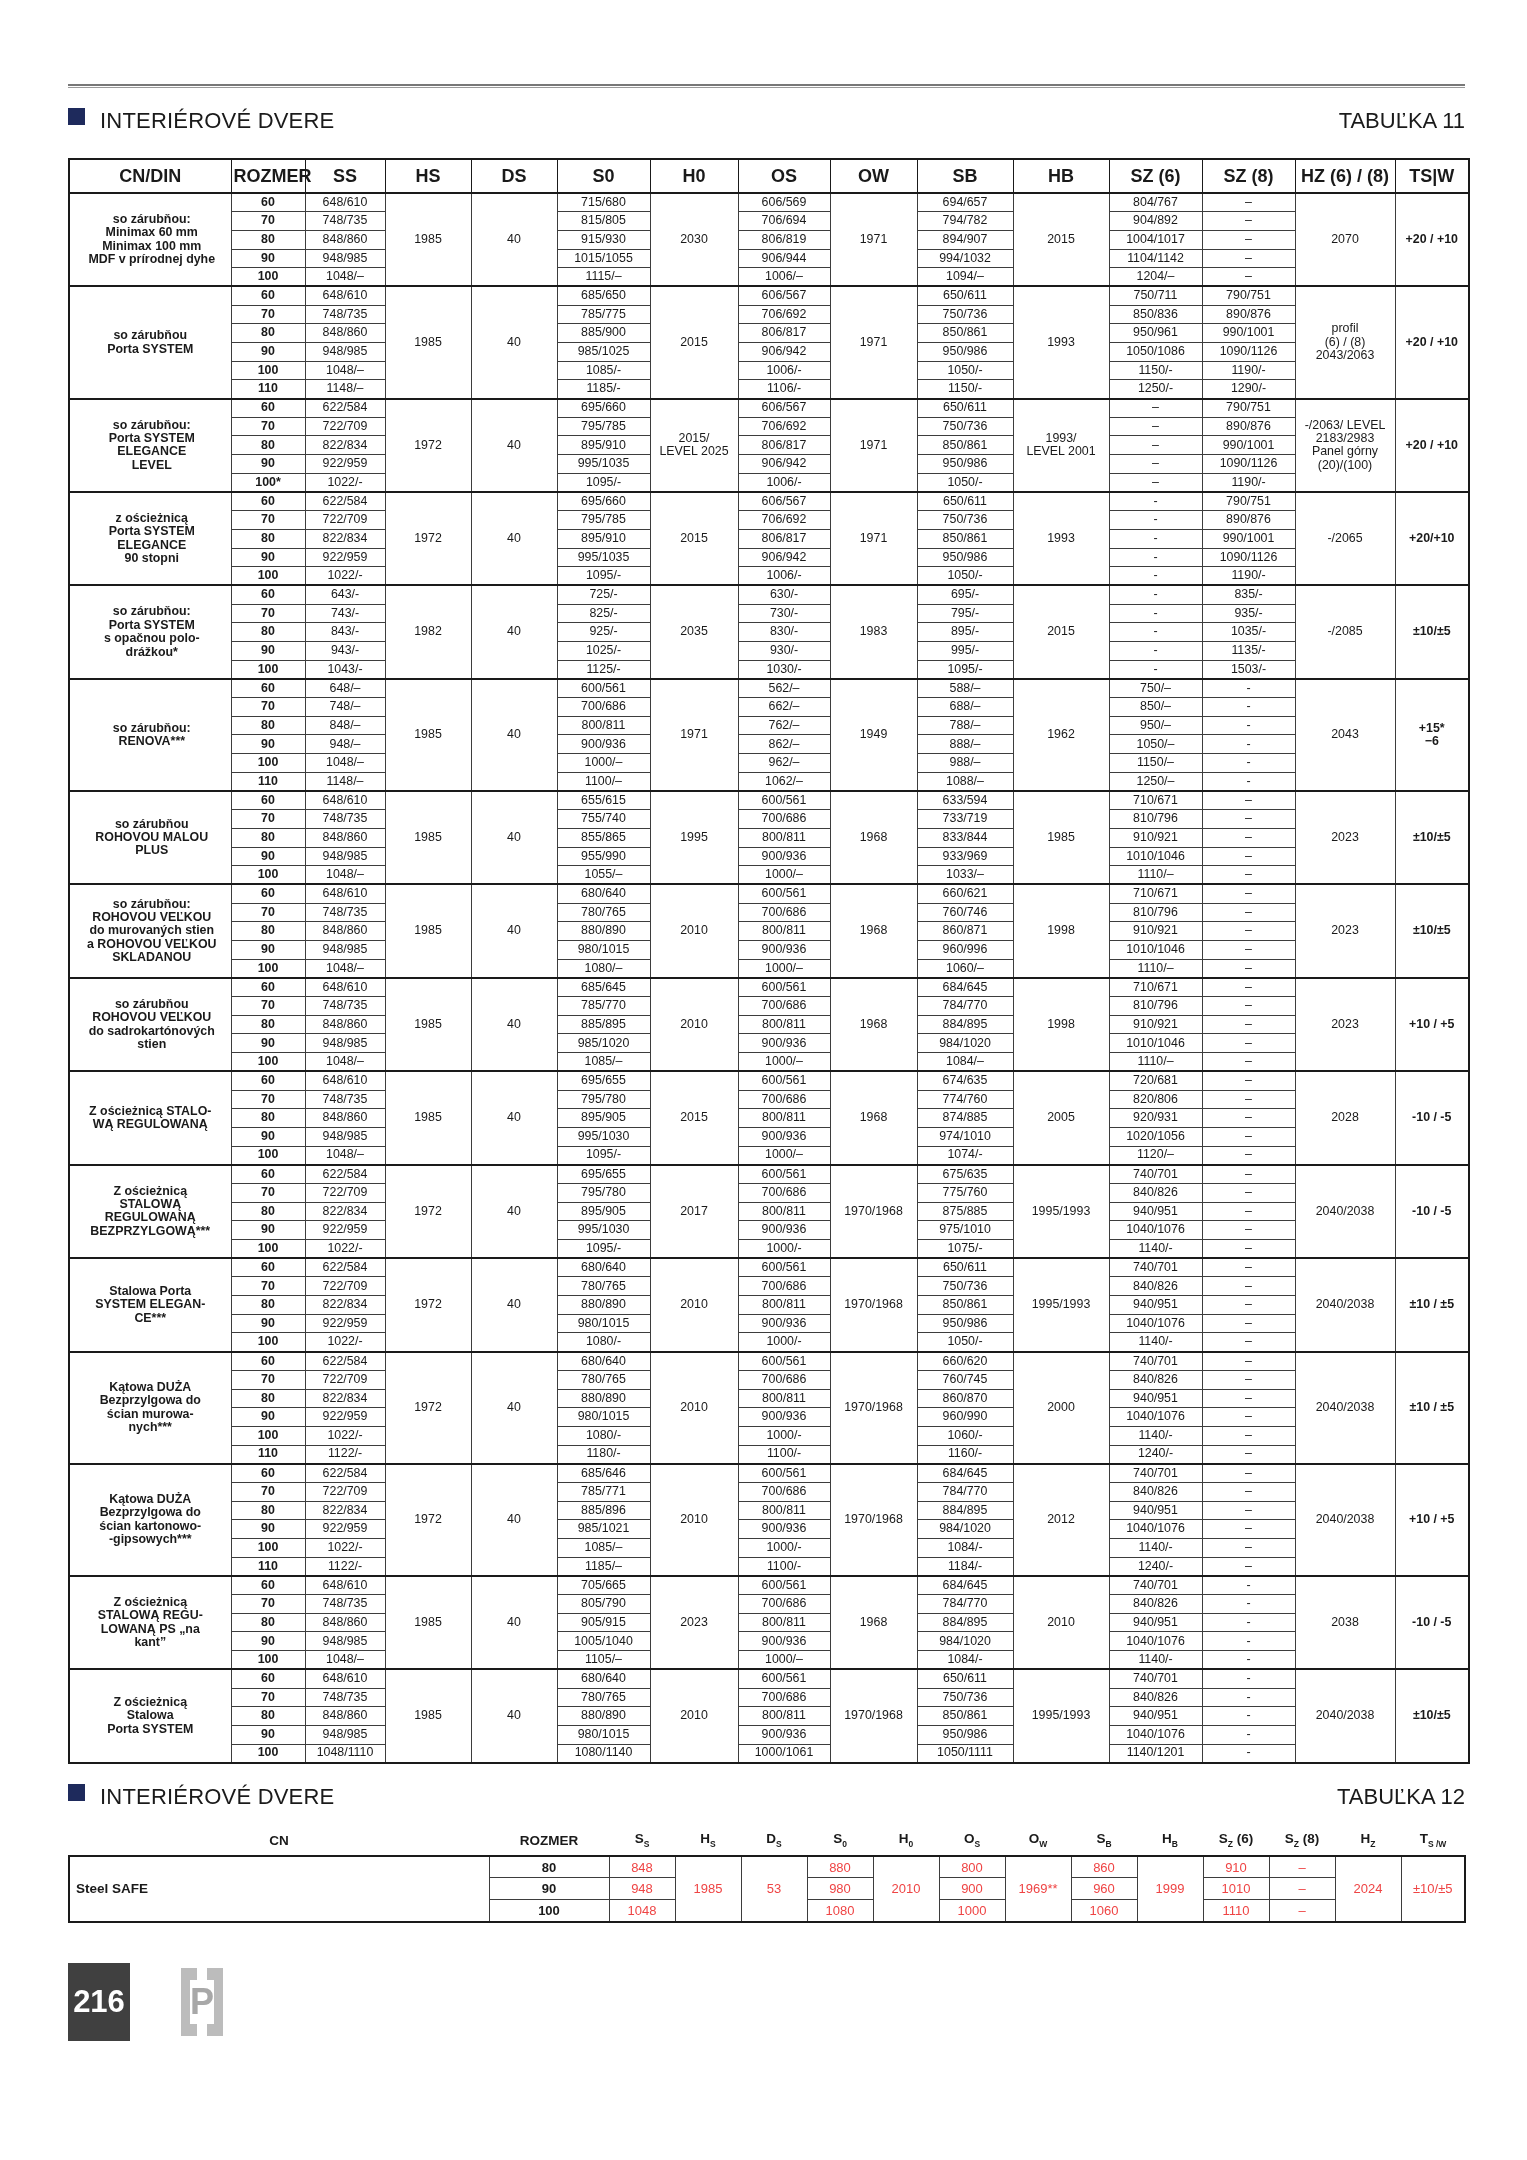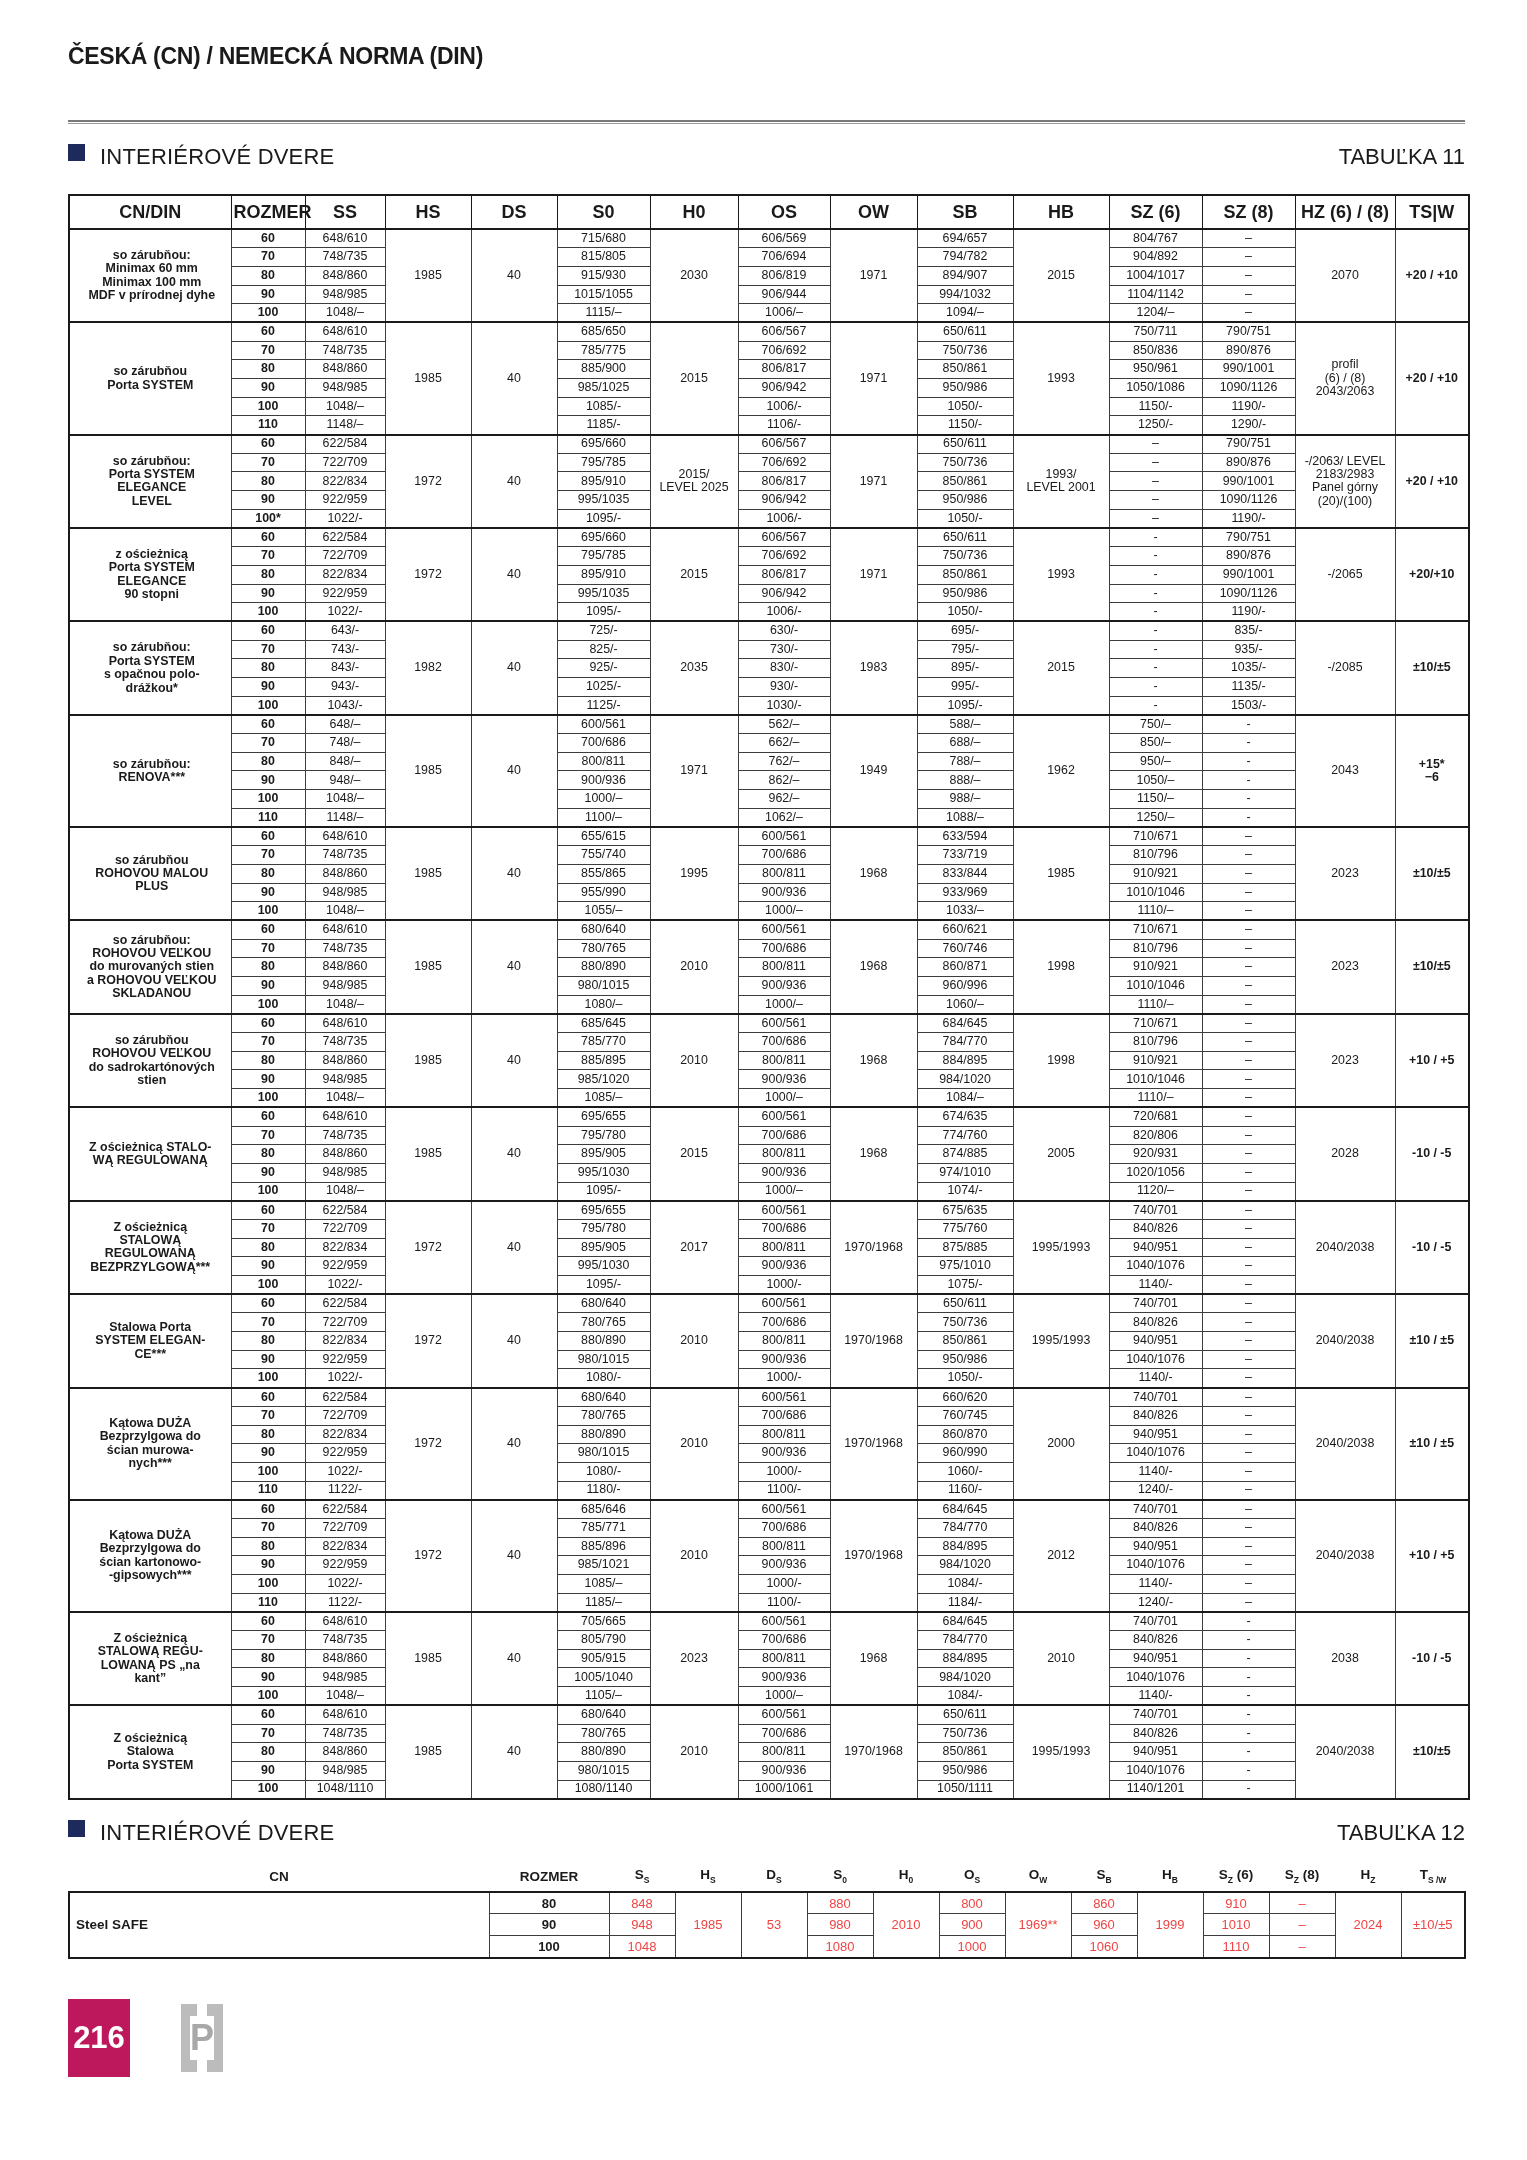--- a/index.html
+++ b/index.html
@@ -39,21 +39,20 @@
   .pageno{width:62px;height:78px;color:#fff;font-size:31px;font-weight:700;
     display:flex;align-items:center;justify-content:center;flex:0 0 auto}
   .plogo{margin-left:46px;flex:0 0 auto;display:flex}
   .ftext{margin-left:56px;font-size:23px;letter-spacing:-0.2px}
   .ftext b{font-weight:700}
 </style>
 </head>
 <body>
 
 <div>
-  <div class="h2">ČESKÁ (CN) / NEMECKÁ NORMA (DIN)</div>
 </div>
 
 <div class="rule"></div>
 
 <div class="sec">
   <span class="sq" style="background: rgb(30, 42, 92);"></span>
   <span class="t">INTERIÉROVÉ DVERE</span>
   <span class="tag">TABUĽKA 11</span>
 </div>
 
@@ -1106,21 +1105,21 @@
         <td>1080</td>
         <td>1000</td>
         <td>1060</td>
         <td>1110</td>
         <td>–</td>
       </tr>
     </tbody>
 </table>
 
 <div class="footer">
-  <div class="pageno" style="background: #be185d;">216</div>
+  <div class="pageno" style="background: #404040;">216</div>
   <div class="plogo">
     <svg width="52" height="70" viewBox="0 0 52 70" aria-hidden="true">
       <path d="M5 1 H21 V13 H14 V57 H21 V69 H5 Z" fill="#bcbcbc"></path>
       <path d="M31 1 H47 V69 H31 V57 H38 V13 H31 Z" fill="#bcbcbc"></path>
       <text x="26" y="47" font-size="36" font-weight="bold" fill="#a8a8a8" text-anchor="middle" font-family="Liberation Sans, sans-serif">P</text>
     </svg>
   </div>
 </div>
 
 </body></html>

